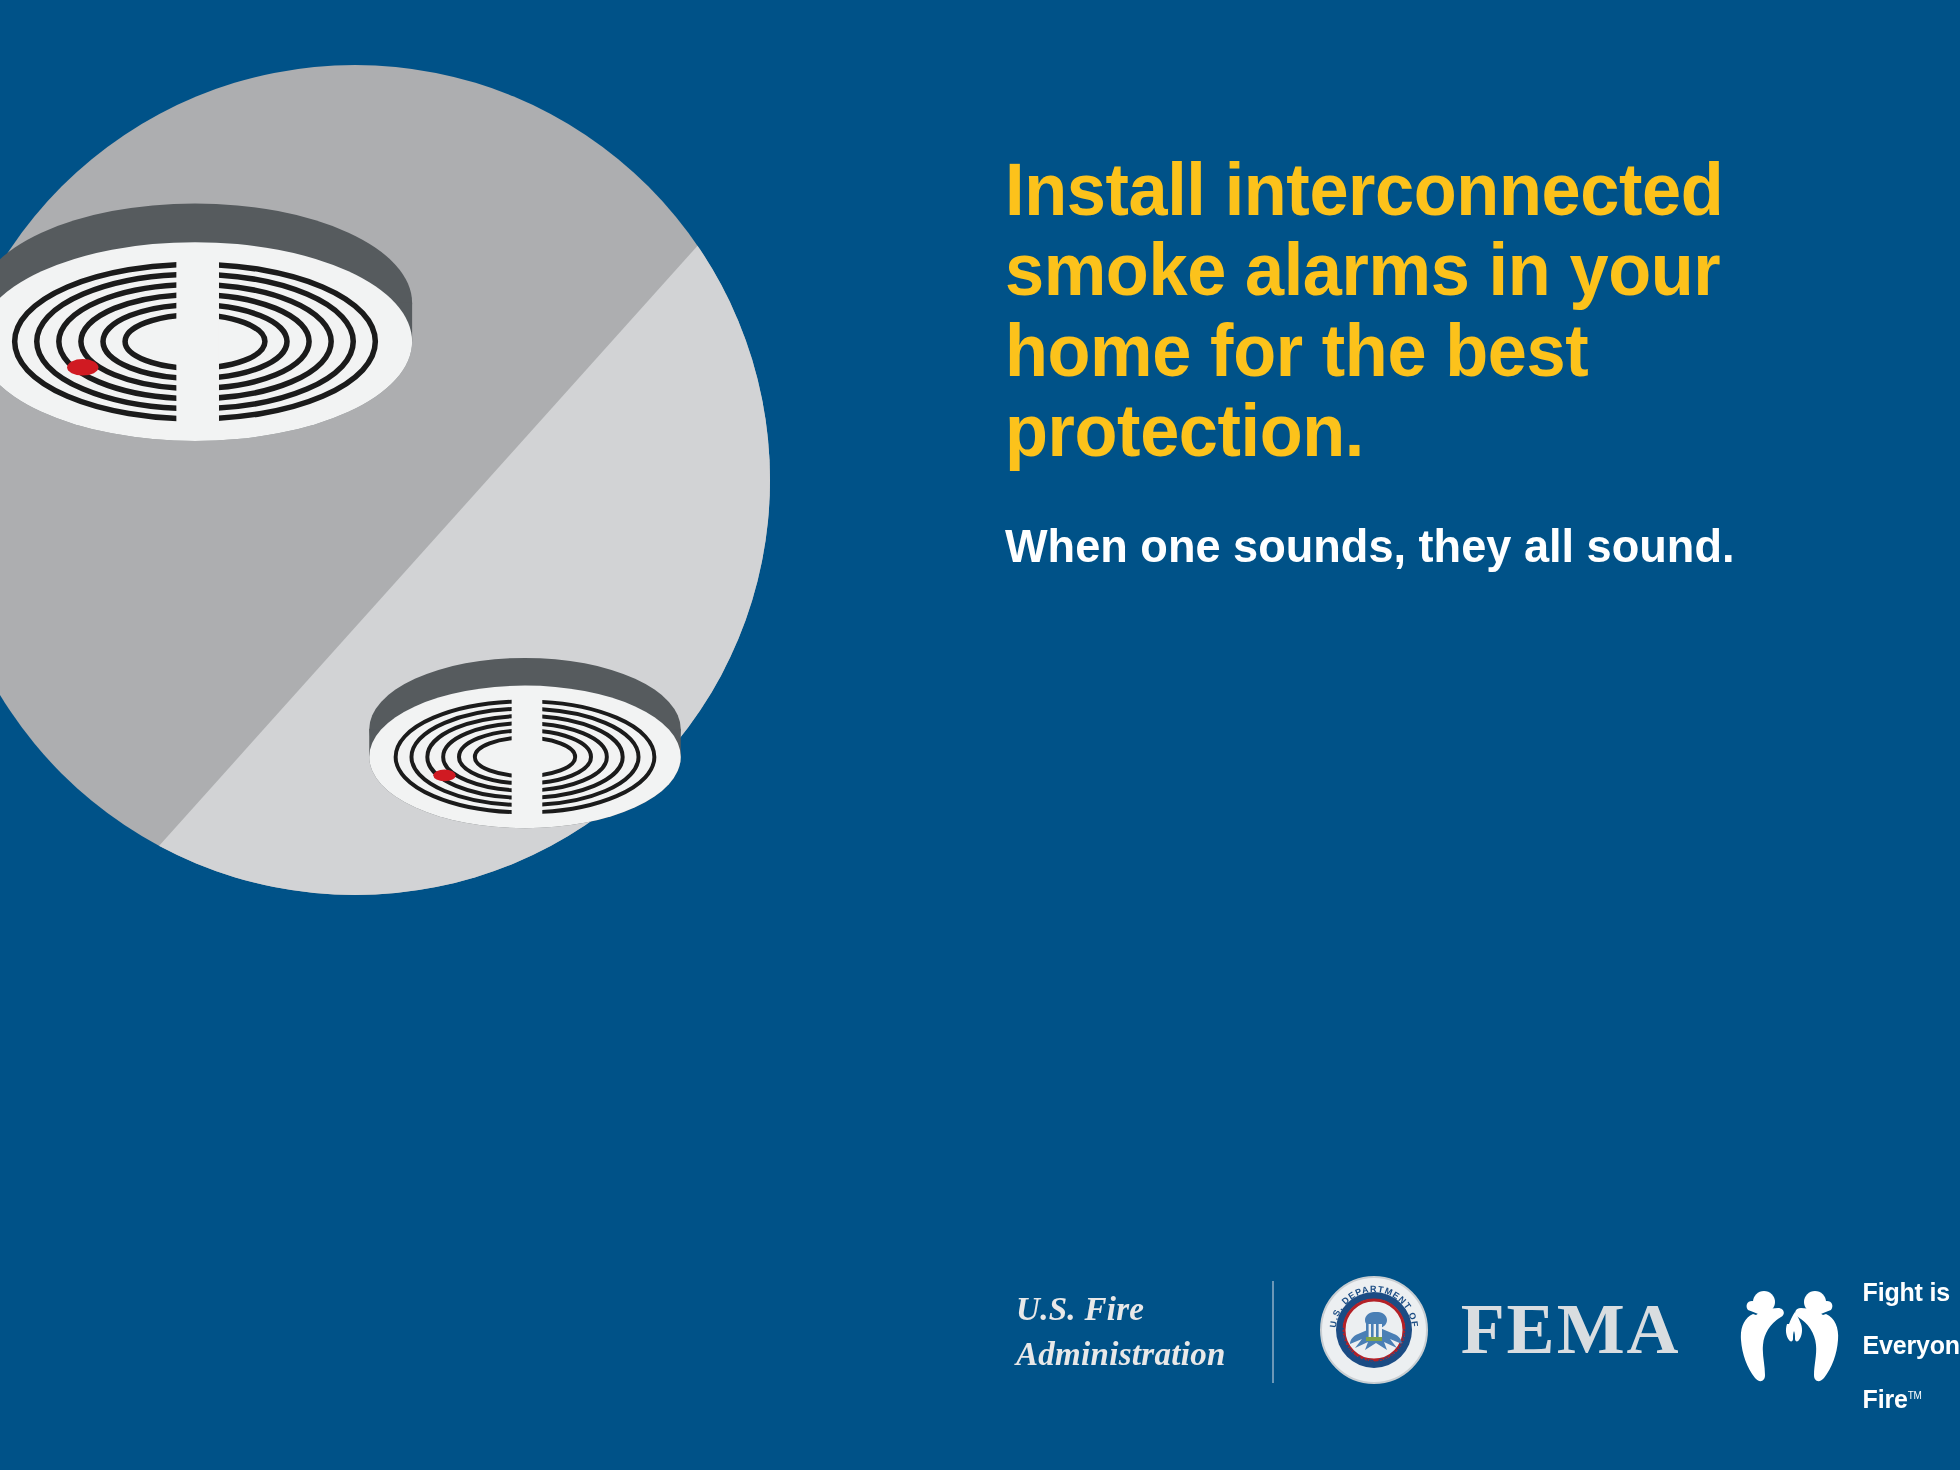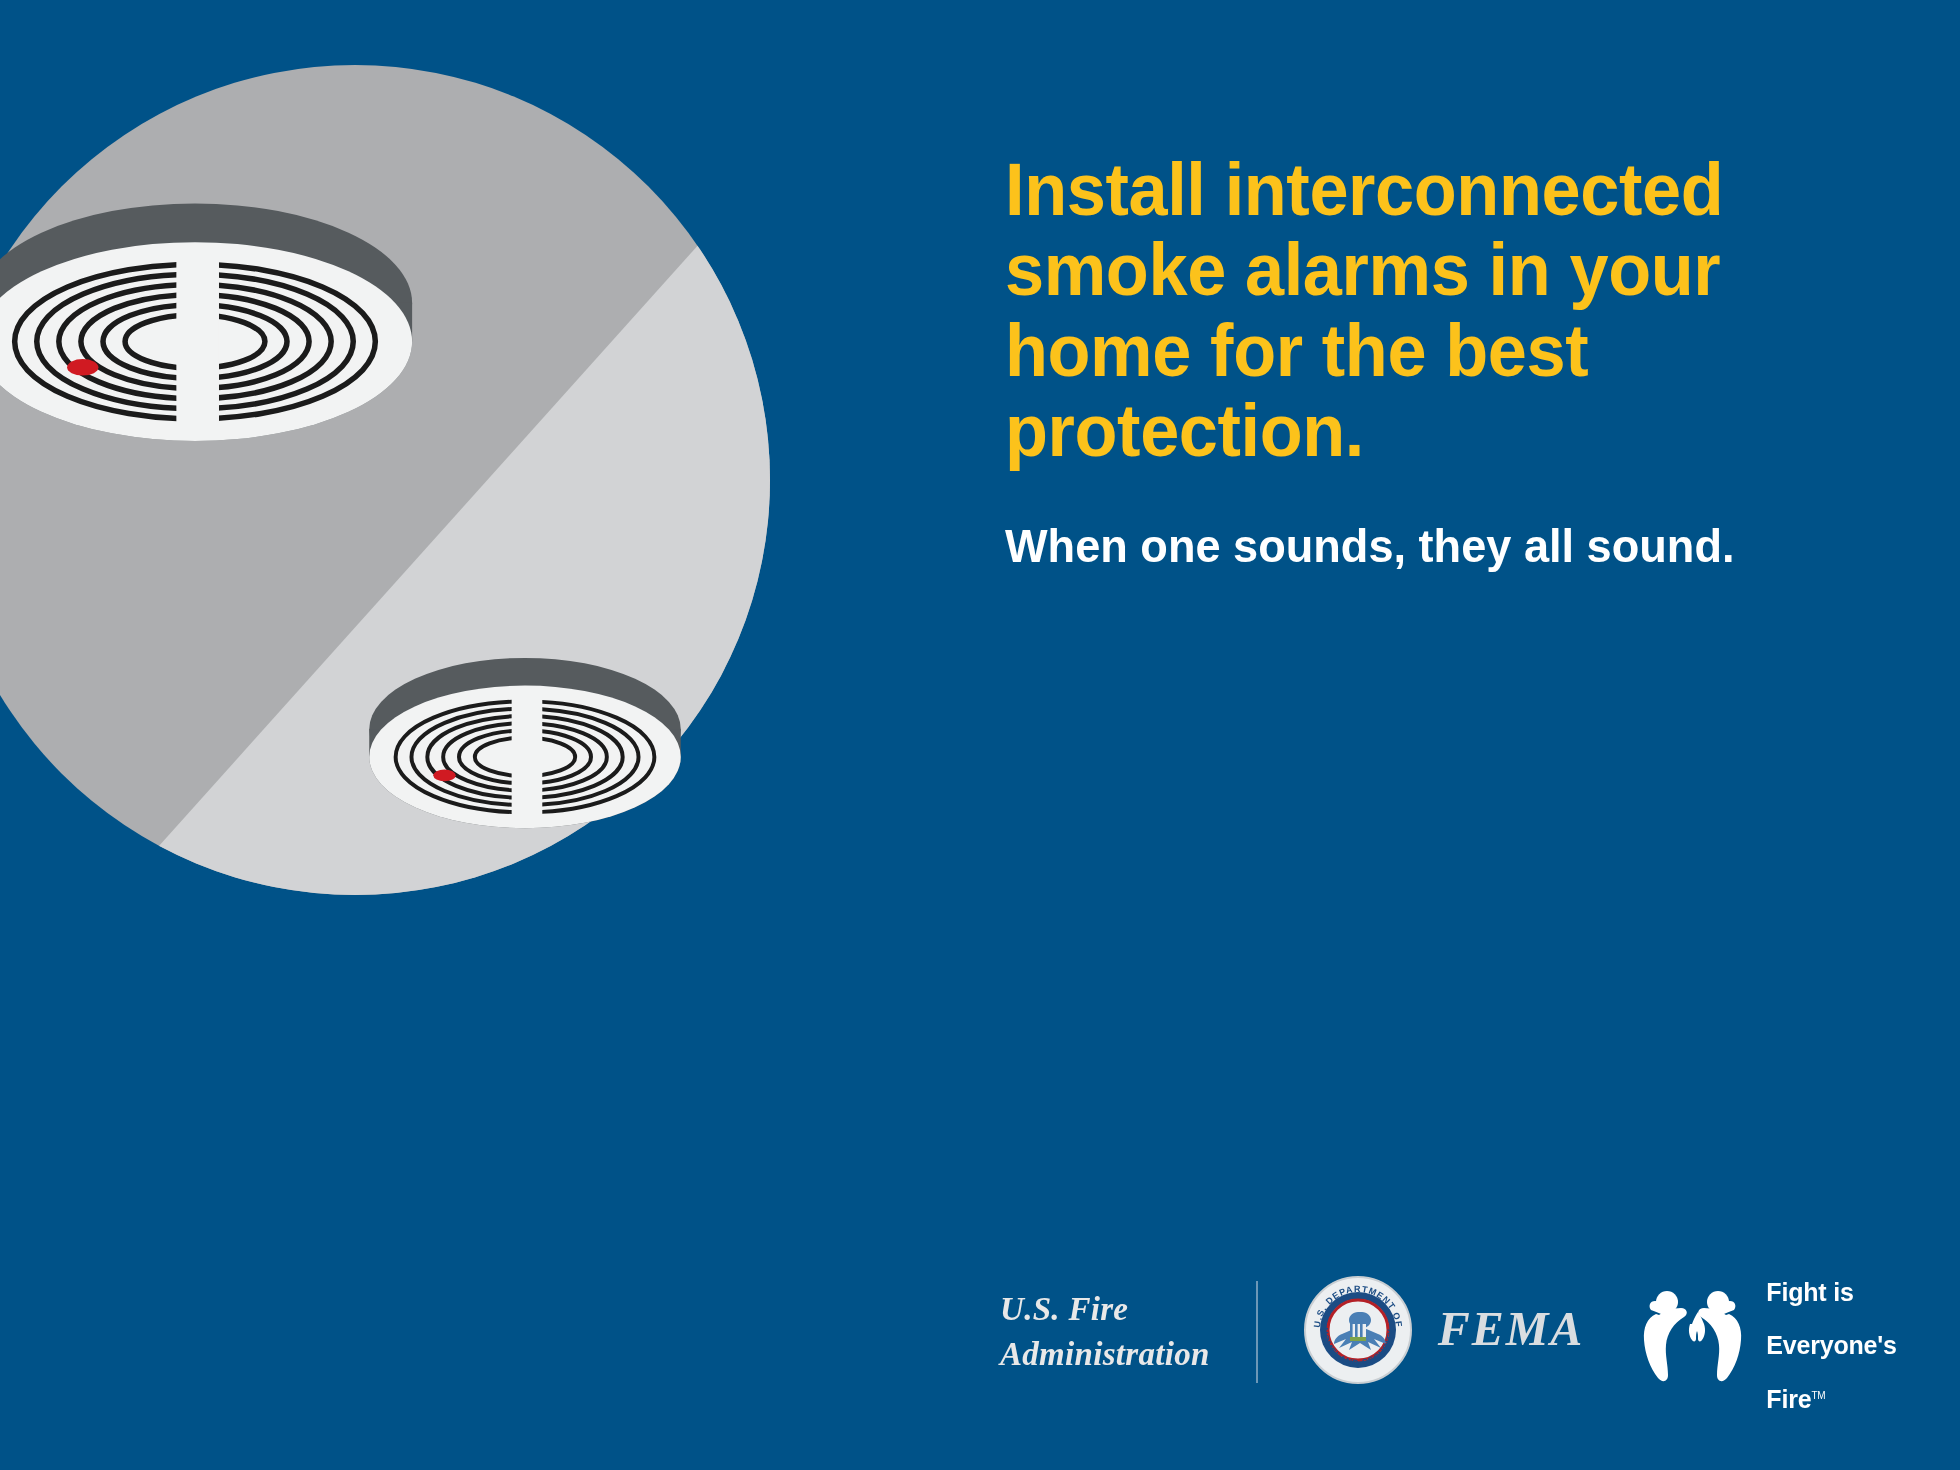--- a/index.html
+++ b/index.html
@@ -65,38 +65,38 @@
   #usfa-lockup {
     color:#e8e8e8;
     font-family:"Liberation Serif", serif;
     font-size:33px;
     line-height:1.36;
     font-weight:bold;
     font-style:italic;
     letter-spacing:0.3px;
     white-space:pre-line;
     padding-right:46px;
+    margin-left:16px;
   }
   #footer-divider {
     width:2px;
     height:102px;
     background:#7fa3bf;
     opacity:.85;
   }
   #dhs-seal { margin-left:46px; }
   #fema-wordmark {
-    margin-left:26px;
+    margin-left:33px;
     color:#d9dde0;
     font-family:"Liberation Serif", serif;
-    font-size:48px;
+    font-size:72px;
     font-weight:bold;
     letter-spacing:2px;
     line-height:1;
     padding-bottom:6px;
-    font-style:italic;
   }
   #fief-lockup {
     margin-left:58px;
     display:flex;
     align-items:center;
   }
   #fief-text {
     margin-left:12px;
     color:#ffffff;
     font-size:25px;

